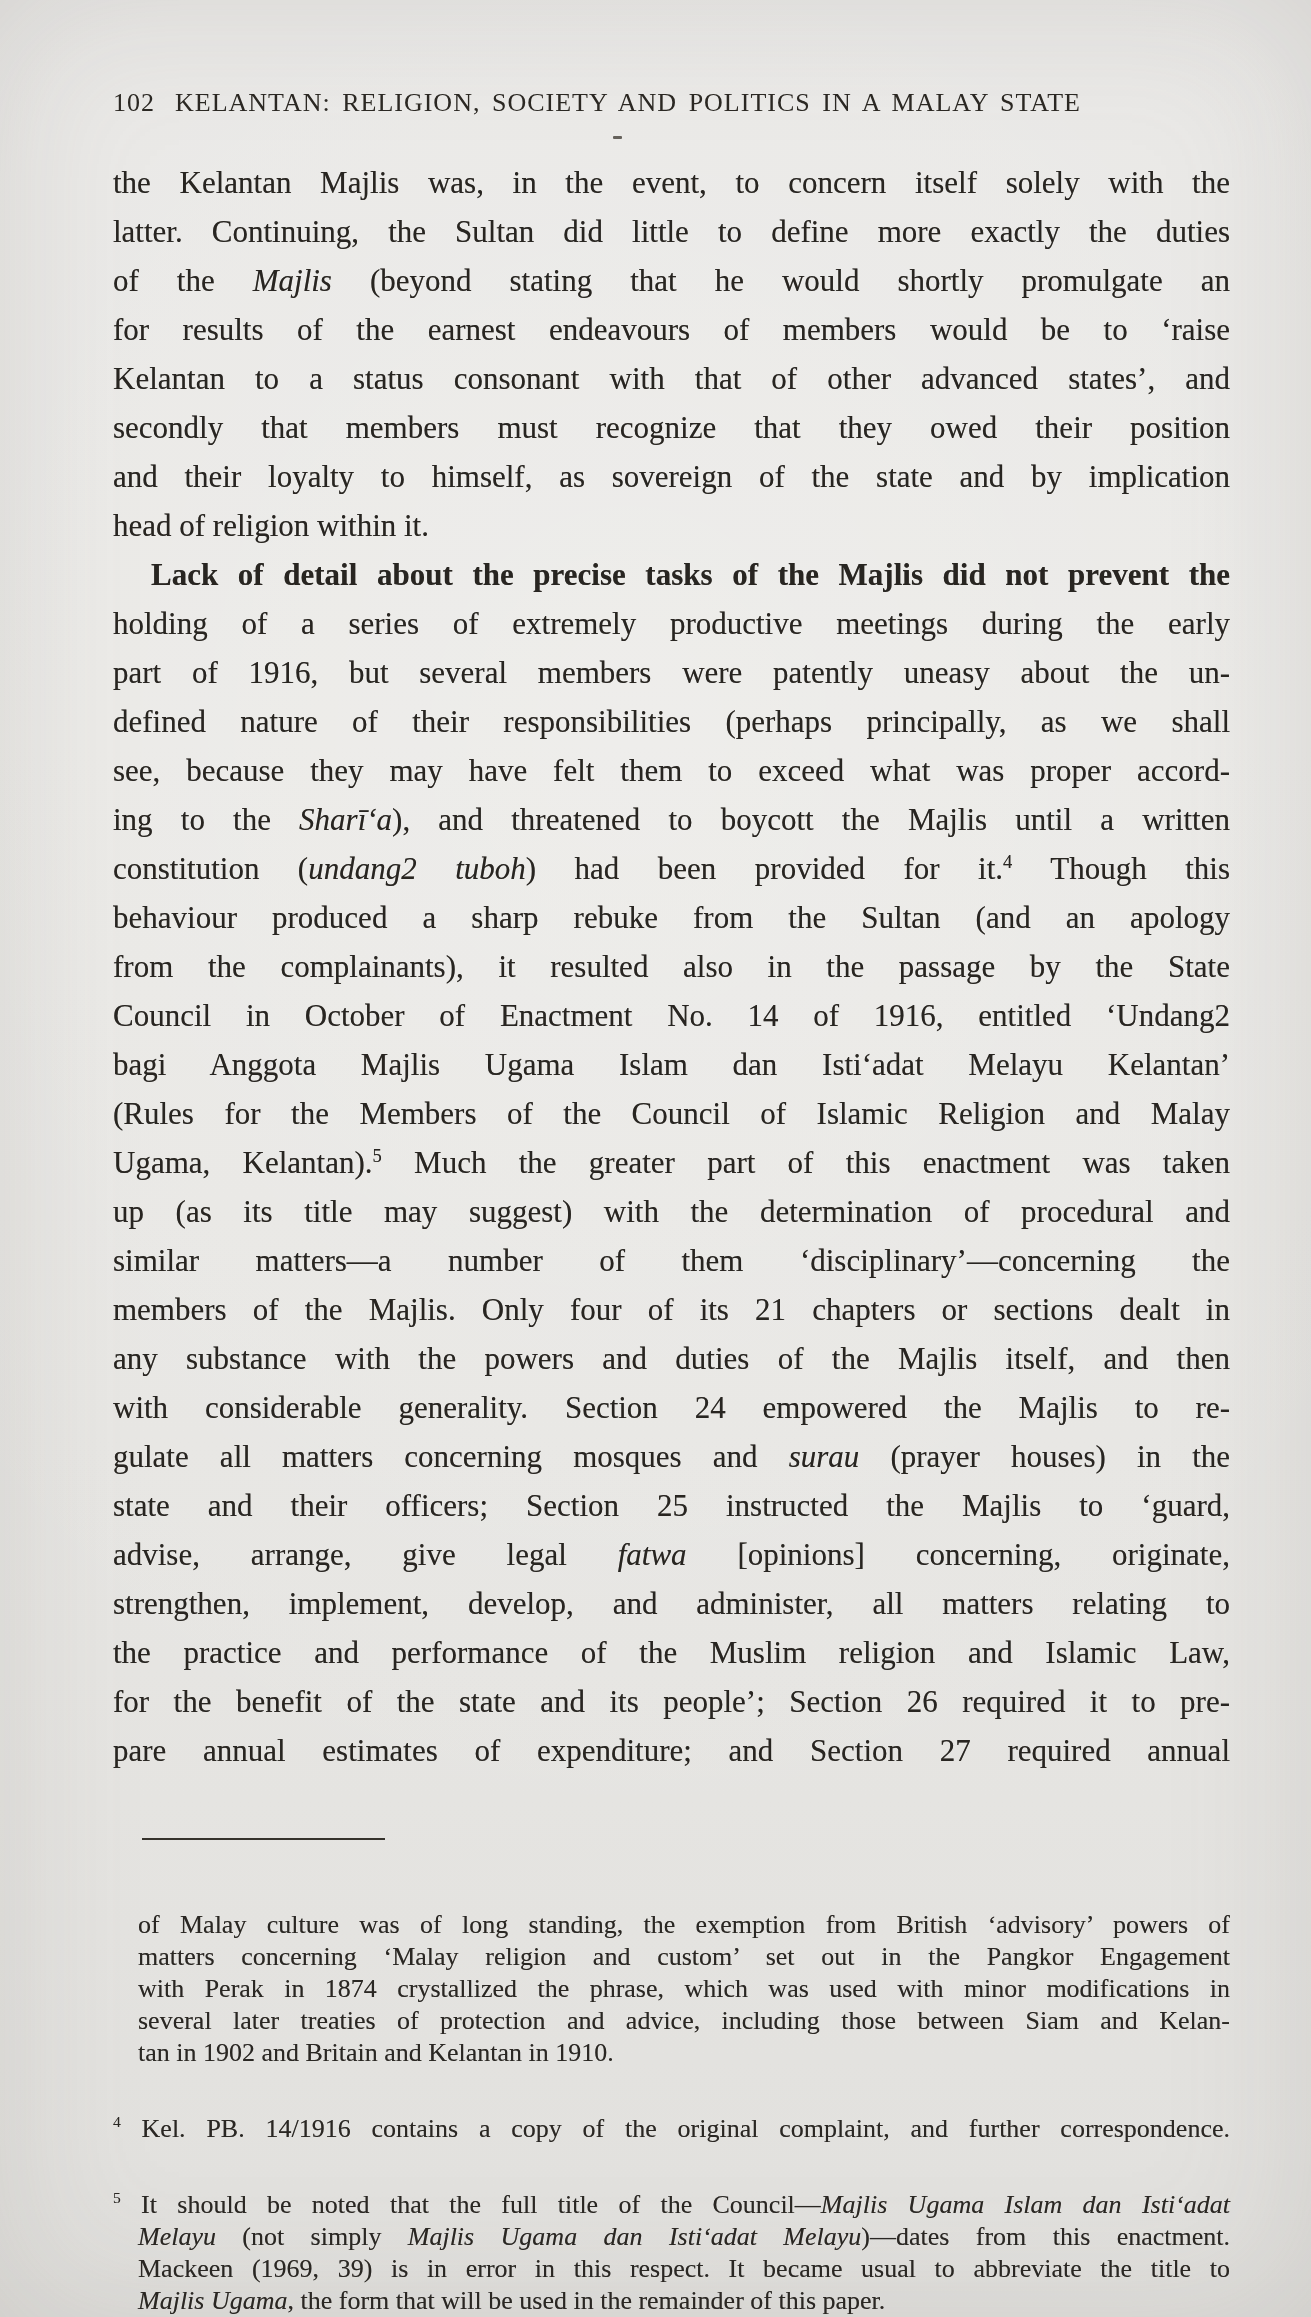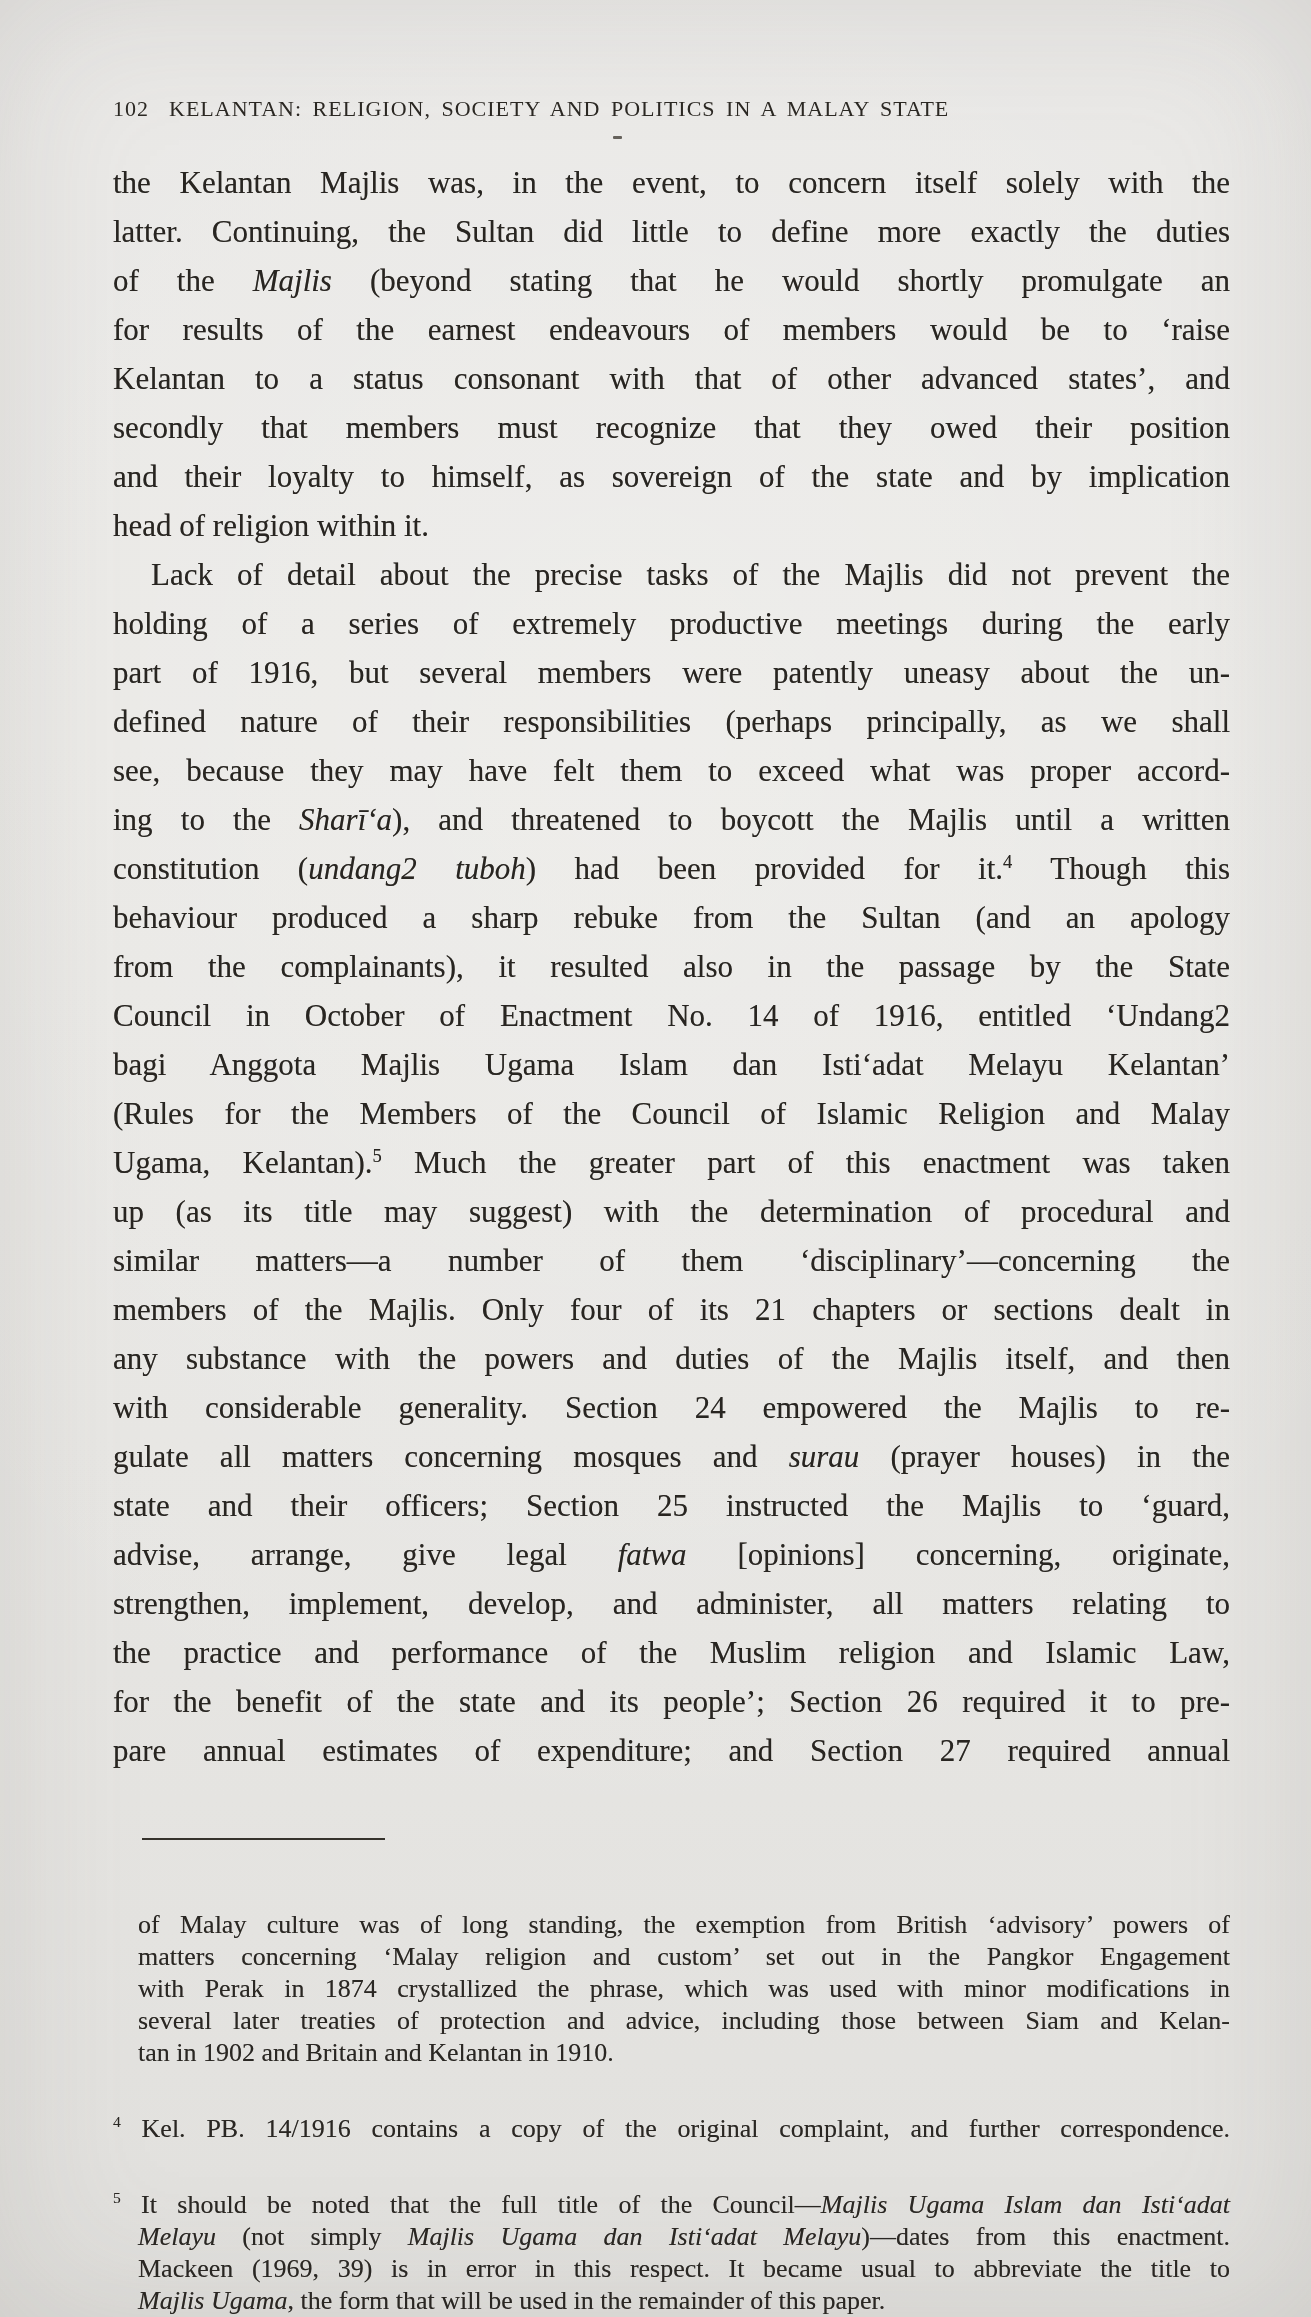--- a/index.html
+++ b/index.html
@@ -16,23 +16,23 @@
     inset: 0;
     background:
       radial-gradient(120% 80% at 48% 32%, rgba(255,255,255,0.20), rgba(255,255,255,0) 62%),
       linear-gradient(180deg, #e9e8e6 0%, #eae9e6 32%, #e6e5e2 72%, #e1e0dd 100%);
     box-shadow: inset 0 0 150px rgba(110,107,100,0.16);
     color: #282521;
   }
   .running-head {
     position: absolute;
     left: 113px;
-    top: 96px;
+    top: 88px;
     width: 1117px;
-    font-size: 22px;
+    font-size: 26px;
     letter-spacing: 1px;
     word-spacing: 4px;
     white-space: nowrap;
     color: #2b2823;
   }
   .running-head .num { margin-right: 20px; }
   .artifact {
     position: absolute;
     left: 613px;
     top: 136px;
@@ -50,21 +50,21 @@
     font-size: 31px;
     line-height: 49px;
     color: #282521;
     text-shadow: 0 0 0.5px rgba(40,37,32,0.45);
   }
   .line {
     text-align: justify;
     text-align-last: justify;
   }
   .line.left { text-align-last: left; }
-  .line.first { text-indent: 38px; }
+  .line.first { text-indent: 38px; font-weight: bold; }
   .it { font-style: italic; }
   .sup {
     vertical-align: super;
     font-size: 0.60em;
     line-height: 0;
   }
   .rule {
     position: absolute;
     left: 142px;
     top: 1838px;

